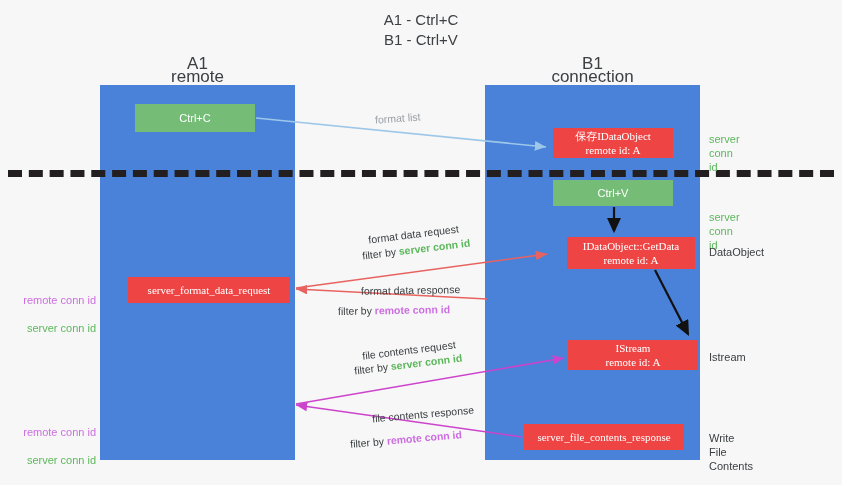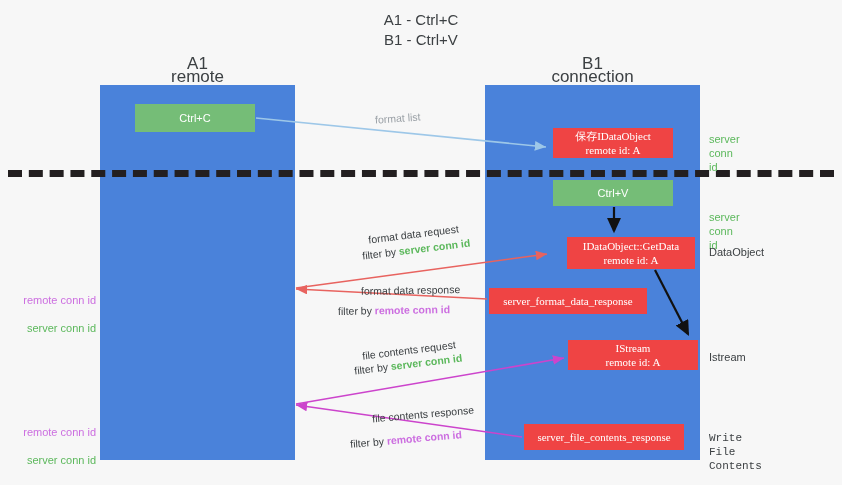--- a/index.html
+++ b/index.html
@@ -63,21 +63,21 @@
   
   .side-label{font-size:11px;line-height:14px;white-space:pre-line;}
   .green-t{color:#5cb85c;}
   .purple-t{color:#cc6ee0;}
   .dark-t{color:#3c4043;}
 
   #lbl-sconn1{left:709px;top:132px;}
   #lbl-sconn2{left:709px;top:210px;}
   #lbl-dataobject{left:709px;top:245px;}
   #lbl-istream{left:709px;top:350px;}
-  #lbl-write{left:709px;top:431px;font-family:Liberation Mono, monospace;}
+  #lbl-write{left:709px;top:431px;}
 
   #lbl-left-conn1{left:8px;top:279px;text-align:right;width:88px;}
   #lbl-read{left:8px;top:392px;text-align:right;width:88px;font-size:11px;color:#3c4043;}
   #lbl-left-conn2{left:8px;top:411px;text-align:right;width:88px;}
 
   
   .cap{position:absolute;font-size:10.5px;line-height:13px;color:#3c4043;white-space:nowrap;}
   .cap .hl-green{color:#5cb85c;font-weight:bold;}
   .cap .hl-purple{color:#cc6ee0;font-weight:bold;}
 
@@ -139,21 +139,21 @@
 
     <line x1="522" y1="437" x2="296" y2="405" stroke="#cc44cc" stroke-width="1.6" marker-end="url(#ah-mag)"></line>
   </svg>
 
   <div class="node green" id="n-ctrlc">Ctrl+C</div>
   <div class="node orange" id="n-save">保存IDataObject
 remote id: A</div>
   <div class="node green" id="n-ctrlv">Ctrl+V</div>
   <div class="node orange" id="n-getdata">IDataObject::GetData
 remote id: A</div>
-  <div class="node orange" id="n-resp">server_format_data_response</div>
+  <div class="node orange" id="n-req">server_format_data_request</div>
   <div class="node orange" id="n-istream">IStream
 remote id: A</div>
   <div class="node orange" id="n-fresp">server_file_contents_response</div>
 
   <div class="abs" id="divider"></div>
 
   <div class="abs side-label green-t" id="lbl-sconn1">server conn id</div>
   <div class="abs side-label green-t" id="lbl-sconn2">server conn id</div>
   <div class="abs side-label dark-t" id="lbl-dataobject">DataObject</div>
   <div class="abs side-label dark-t" id="lbl-istream">Istream</div>

